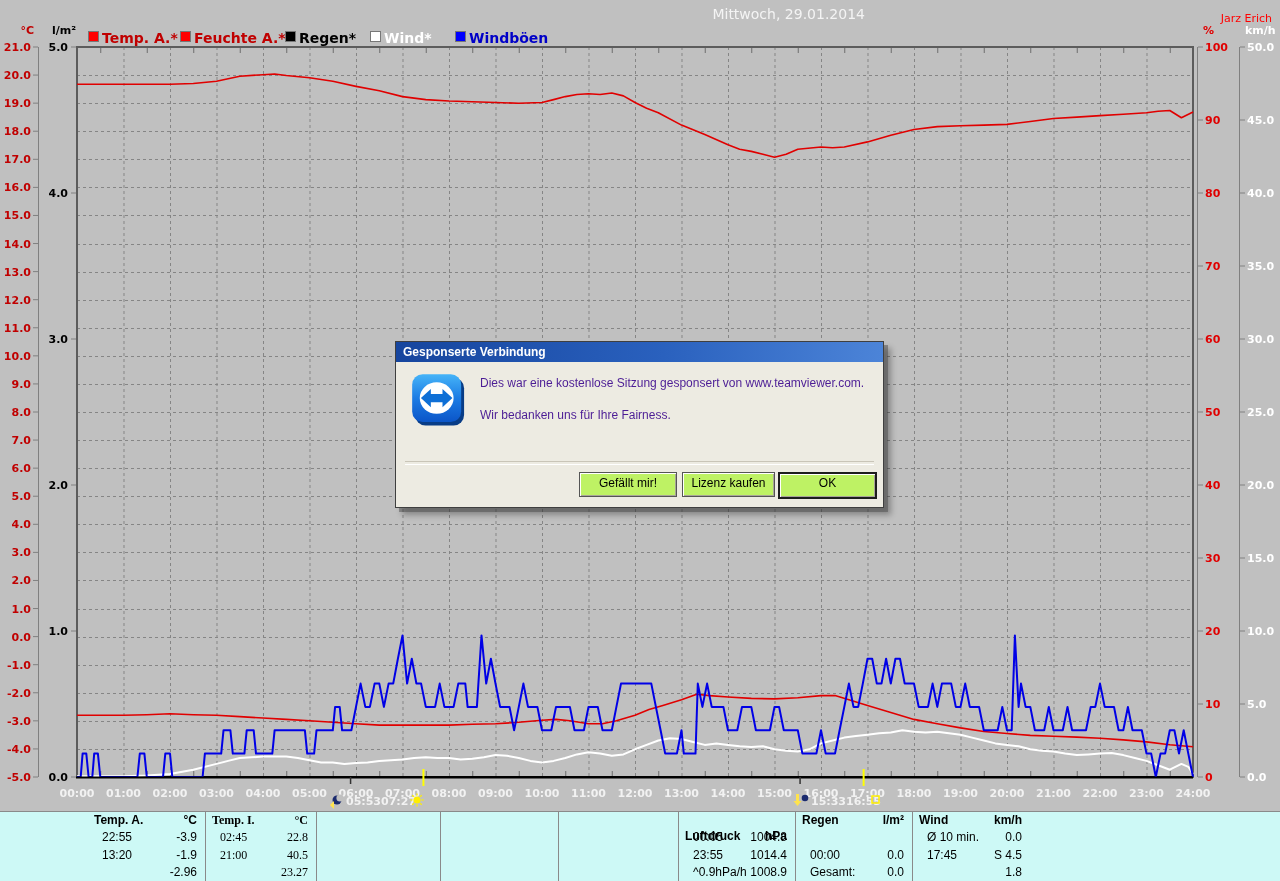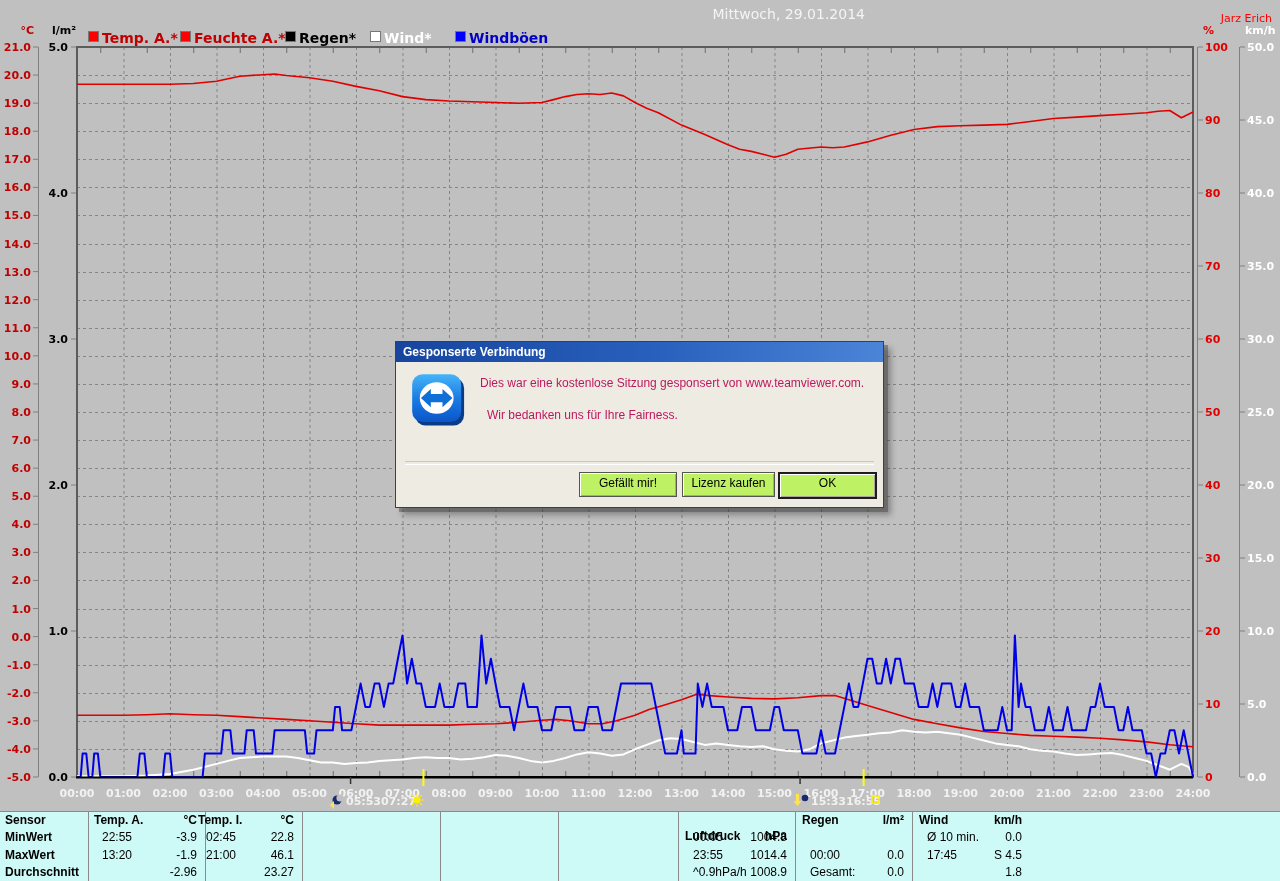--- a/index.html
+++ b/index.html
@@ -28,22 +28,22 @@
     box-shadow:4px 4px 0 rgba(70,70,70,0.45), 7px 7px 6px rgba(0,0,0,0.3);
     font-family:"Liberation Sans",sans-serif;
   }
   #dlg-titlebar{
     height:20px;line-height:20px;padding:0 7px;
     background:linear-gradient(90deg,#16459E 0%,#2A61BE 55%,#4C84D8 100%);
     color:#fff;font-size:12px;font-weight:bold;
   }
   #dlg-content{position:relative;height:99px;}
   #tv-icon{position:absolute;left:15px;top:11px;width:56px;height:56px;}
-  #dlg-text{position:absolute;left:84px;top:13px;font-size:12px;line-height:17px;color:#be185d;}
-  #dlg-thanks{margin-top:15px;margin-left:7px;}
+  #dlg-text{position:absolute;left:84px;top:13px;font-size:12px;line-height:17px;color:#4c1d95;}
+  #dlg-thanks{margin-top:15px;}
   .dlg-sep{height:2px;margin:0 9px;border-top:1px solid #c9c5b8;border-bottom:1px solid #ffffff;}
   #dlg-btnrow{position:relative;height:42px;}
   .dlg-btn{
     position:absolute;top:7px;height:23px;background:#bef264;
     border:1px solid #555;box-shadow:inset 1px 1px 0 #fff, inset -1px -1px 0 #a9a598;
     font-family:"Liberation Sans",sans-serif;font-size:12px;color:#000;text-align:center;line-height:21px;
   }
   #btn-like{left:183px;width:96px;}
   #btn-license{left:286px;width:91px;}
   #btn-ok{left:382px;width:95px;border:2px solid #1d1d1d;line-height:19px;}
@@ -406,63 +406,49 @@
   </div>
   <div class="dlg-sep"></div>
   <div id="dlg-btnrow">
     <div class="dlg-btn" id="btn-like">Gefällt mir!</div>
     <div class="dlg-btn" id="btn-license">Lizenz kaufen</div>
     <div class="dlg-btn" id="btn-ok">OK</div>
   </div>
 </div>
 
 <div class="abs" id="stat-table">
-    <div class="tcol div" style="left: 0px; width: 88px;">
-      <div class="trow" style="top: 0px;">
-        <span class="t-lbl">Sensor</span>
-      </div>
-      <div class="trow" style="top: 17.4px;">
-        <span class="t-lbl">MinWert</span>
-      </div>
-      <div class="trow" style="top: 34.8px;">
-        <span class="t-lbl">MaxWert</span>
-      </div>
-      <div class="trow" style="top: 52.2px;">
-        <span class="t-lbl">Durchschnitt</span>
-      </div>
-    </div>
     <div class="tcol div" style="left: 88px; width: 117px;">
       <div class="trow" style="top: 0px;">
         <span class="t-name">Temp. A.</span>
         <span class="t-unit">°C</span>
       </div>
       <div class="trow" style="top: 17.4px;">
         <span class="t-time">22:55</span>
         <span class="t-val">-3.9</span>
       </div>
       <div class="trow" style="top: 34.8px;">
         <span class="t-time">13:20</span>
         <span class="t-val">-1.9</span>
       </div>
       <div class="trow" style="top: 52.2px;">
         <span class="t-val">-2.96</span>
       </div>
     </div>
-    <div class="tcol div" style="left: 192px; width: 110px;">
+    <div class="tcol div" style="left: 206px; width: 110px; font-family: Liberation Serif, serif;">
       <div class="trow" style="top: 0px;">
         <span class="t-name">Temp. I.</span>
         <span class="t-unit">°C</span>
       </div>
       <div class="trow" style="top: 17.4px;">
         <span class="t-time">02:45</span>
         <span class="t-val">22.8</span>
       </div>
       <div class="trow" style="top: 34.8px;">
         <span class="t-time">21:00</span>
-        <span class="t-val">46.1</span>
+        <span class="t-val">40.5</span>
       </div>
       <div class="trow" style="top: 52.2px;">
         <span class="t-val">23.27</span>
       </div>
     </div>
     <div class="tcol div" style="left: 317px; width: 123px;"></div>
     <div class="tcol div" style="left: 441px; width: 117px;"></div>
     <div class="tcol div" style="left: 559px; width: 119px;"></div>
     <div class="tcol div" style="left: 679px; width: 116px;">
       <div class="trow" style="top: 16px;">

